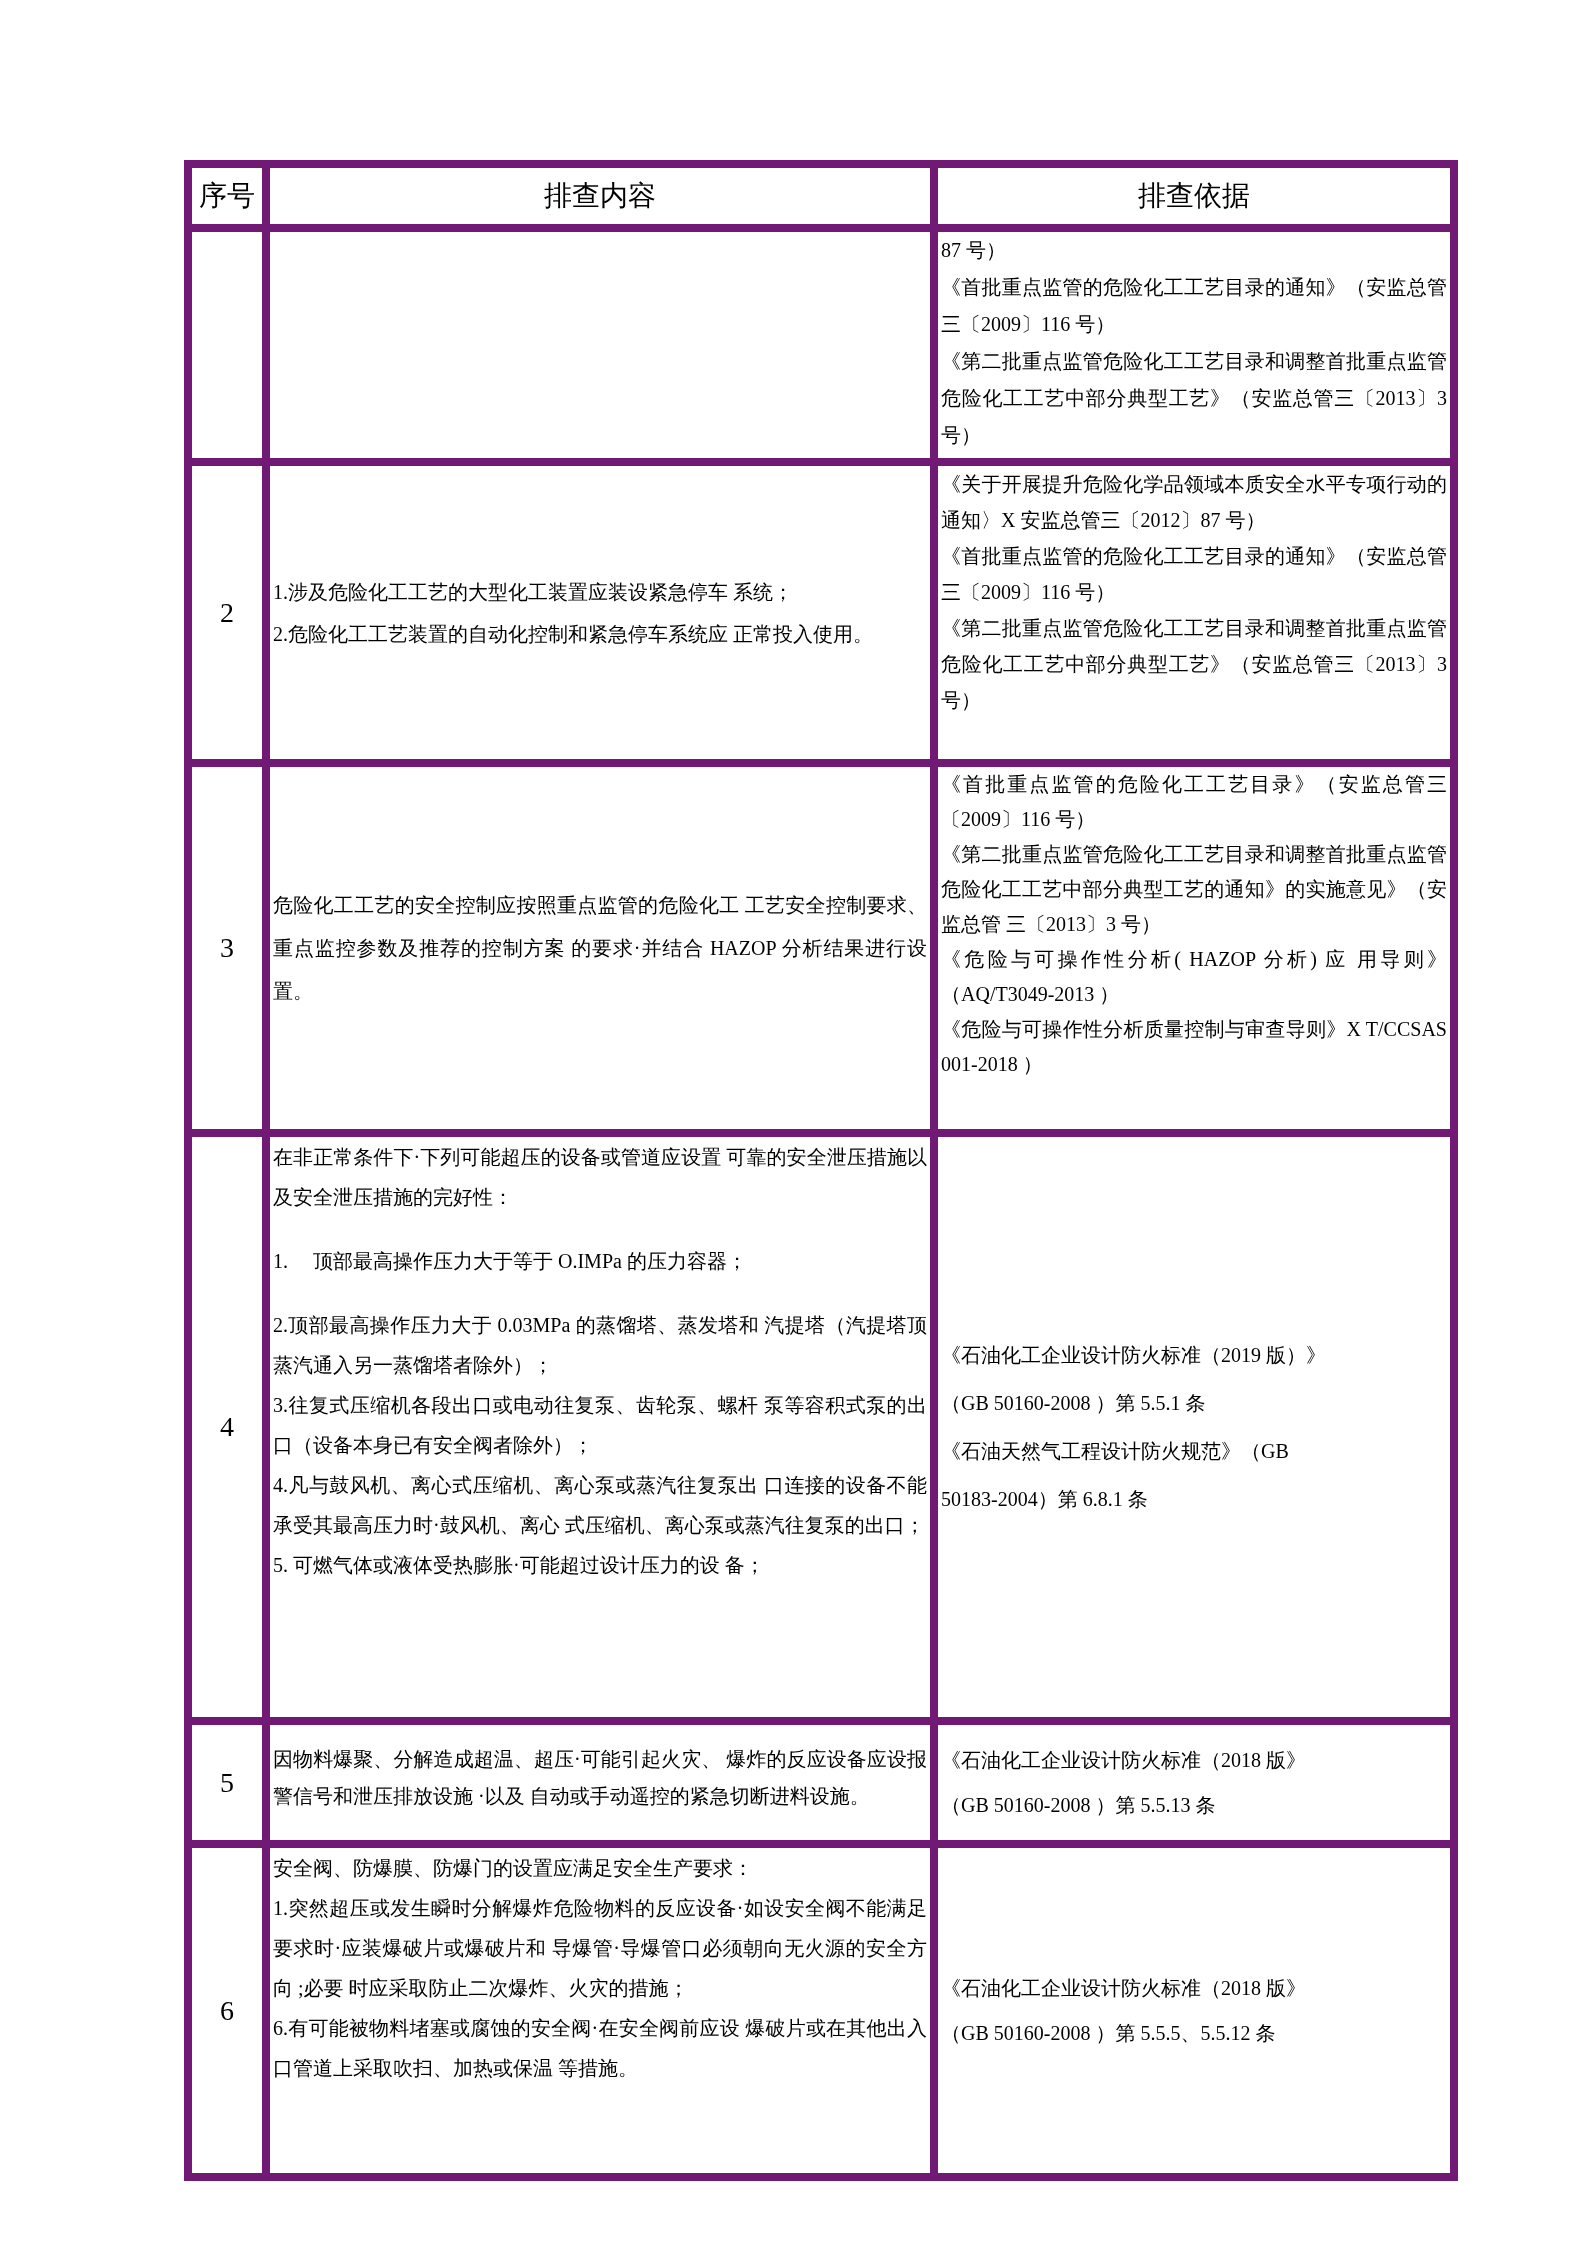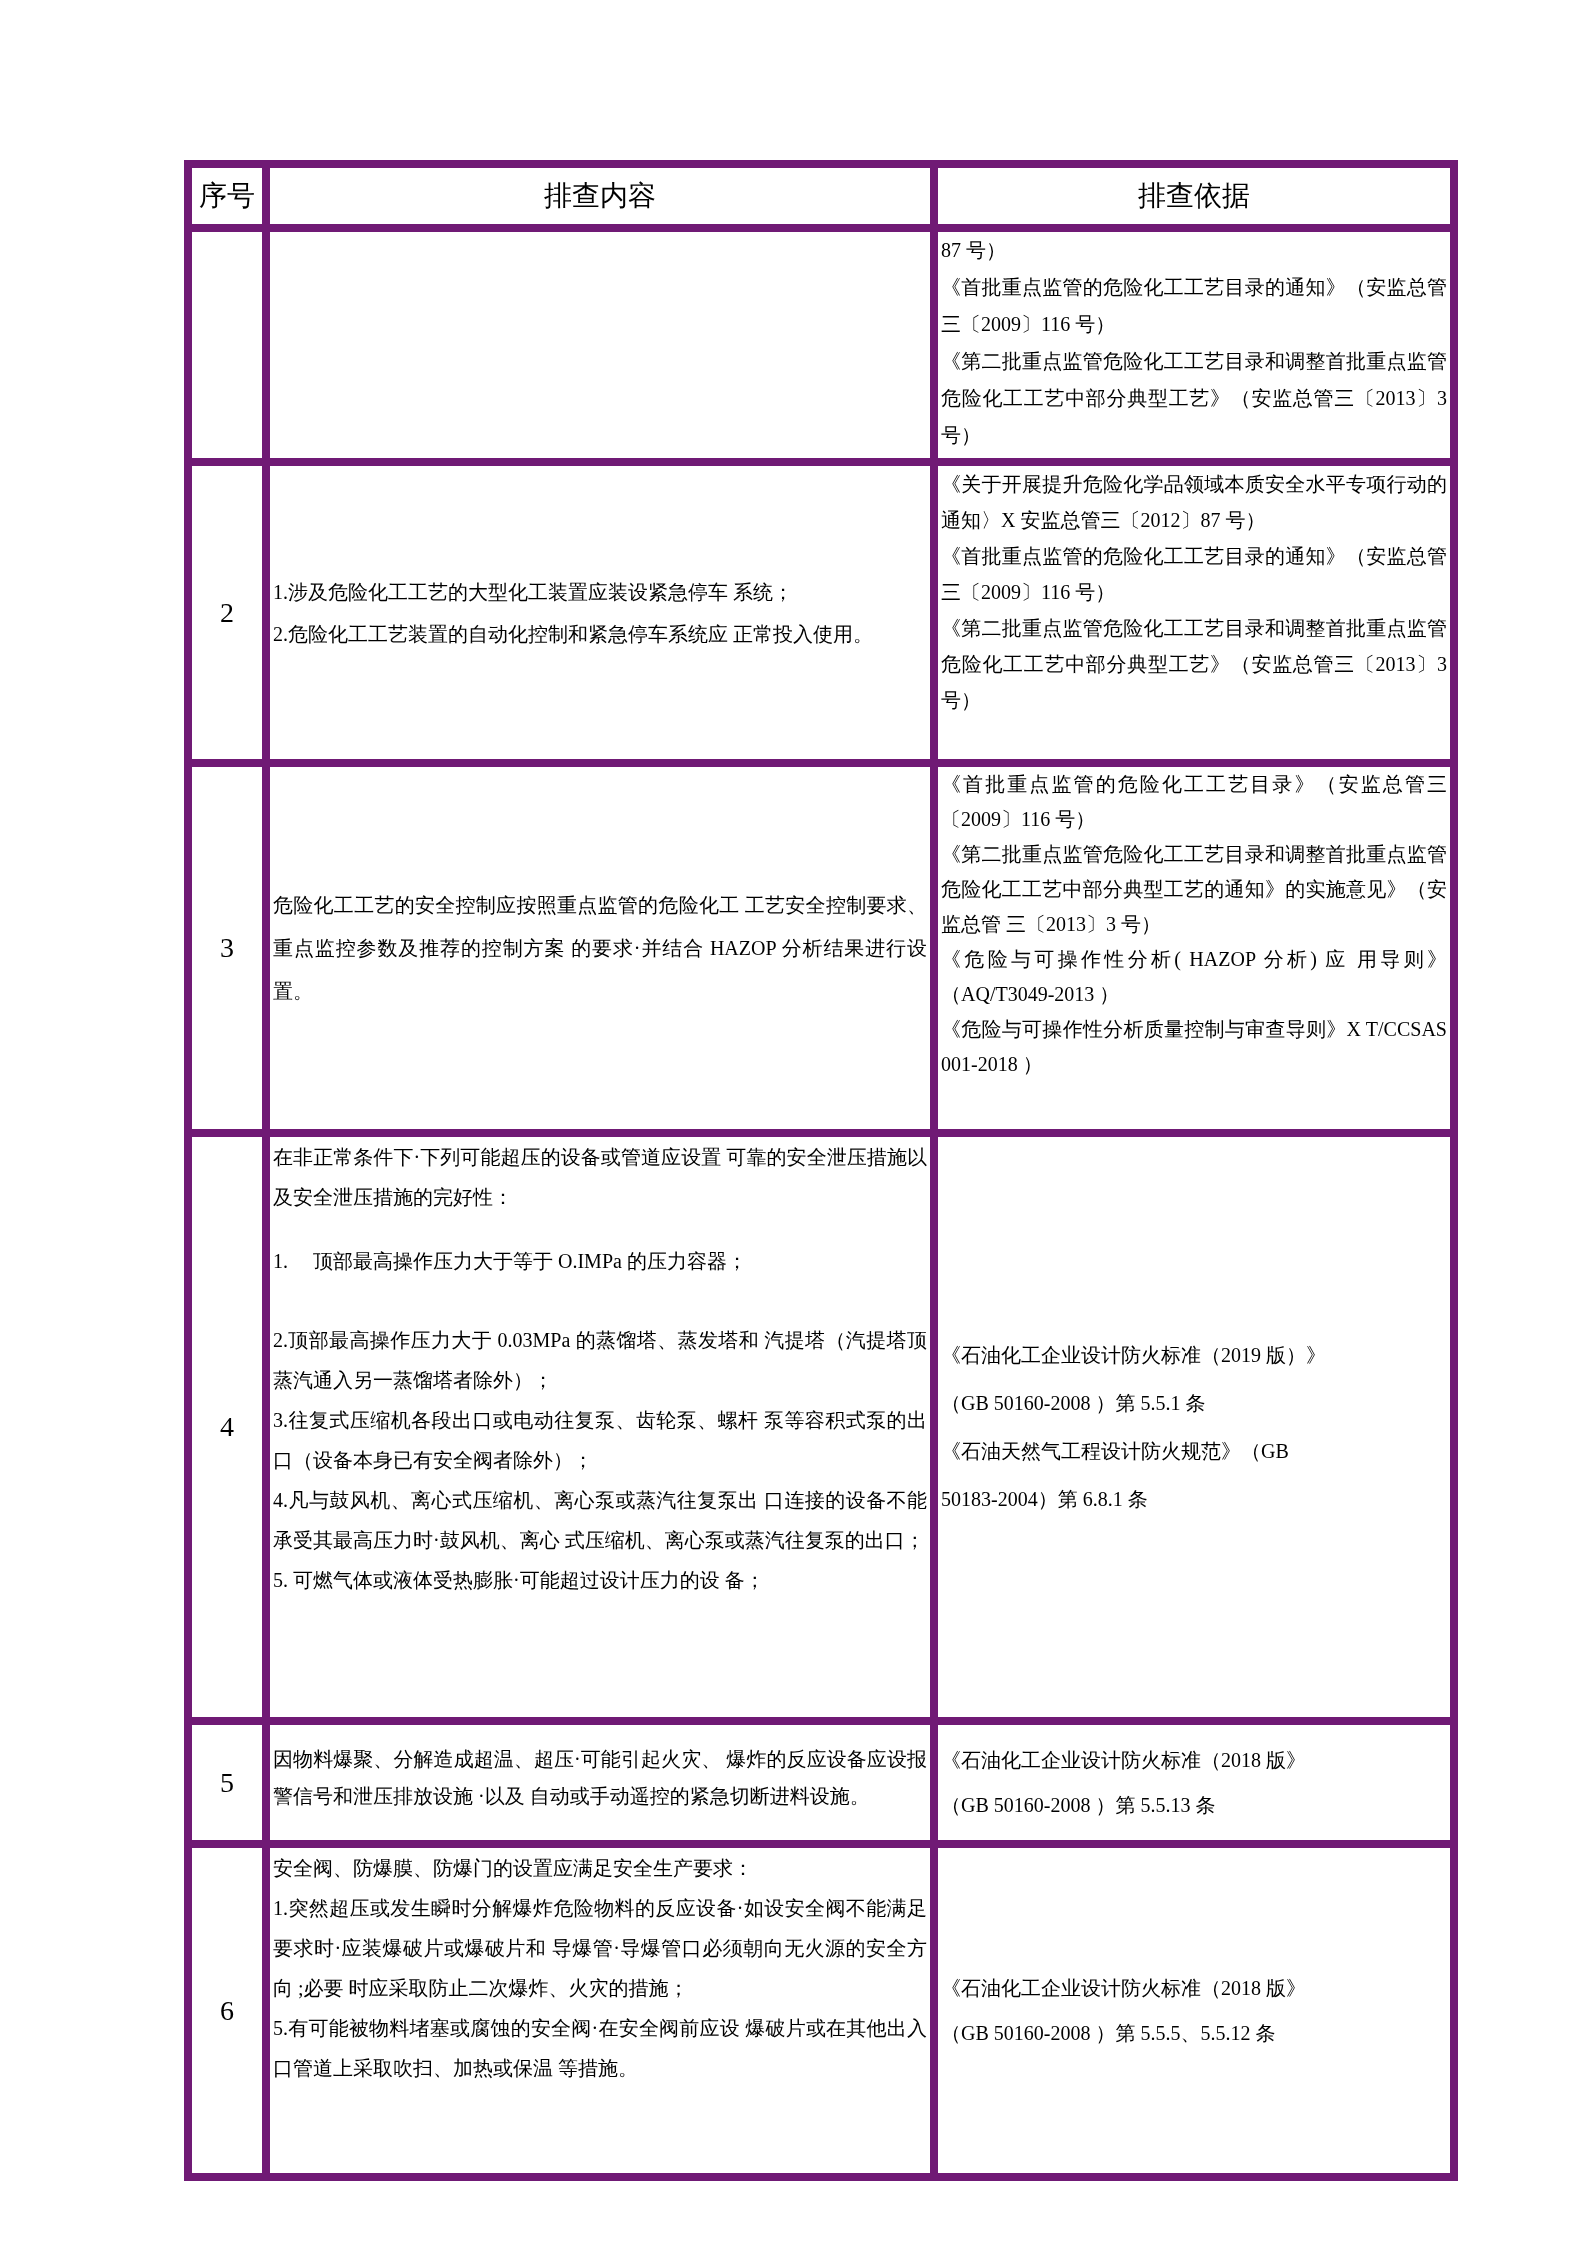--- a/index.html
+++ b/index.html
@@ -63,21 +63,21 @@
   tr.r6 td.basis p{line-height:45px;}
   tr.r2 td.content p{line-height:42px;}
   tr.r3 td.content p{line-height:43px;}
   tr.r4 td.content p{line-height:40px;}
   tr.r5 td.content p{line-height:37px;margin-top:16px;}
   tr.r6 td.content p{line-height:40px;}
 
   
   tr.r4 td.content .clip{height:576px;overflow:hidden;}
   tr.r4 td.content .clip p:nth-child(2){margin-top:24px;}
-  tr.r4 td.content .clip p:nth-child(3){margin-top:39px;}
+  tr.r4 td.content .clip p:nth-child(3){margin-top:24px;}
 </style>
 </head>
 <body>
 
 <table class="checklist">
   <colgroup>
     <col class="w-no">
       <col class="w-content">
       <col class="w-basis">
   </colgroup>
@@ -153,21 +153,21 @@
           <p>《石油化工企业设计防火标准（2018 版》</p>
           <p>（GB 50160-2008 ）第 5.5.13 条</p>
         </td>
   </tr>
 
   <tr class="r6">
     <td class="c-no">6</td>
     <td class="cell content v-top">
           <p>安全阀、防爆膜、防爆门的设置应满足安全生产要求：</p>
           <p>1.突然超压或发生瞬时分解爆炸危险物料的反应设备·如设安全阀不能满足要求时·应装爆破片或爆破片和 导爆管·导爆管口必须朝向无火源的安全方向 ;必要 时应采取防止二次爆炸、火灾的措施；</p>
-          <p>5.有可能被物料堵塞或腐蚀的安全阀·在安全阀前应设 爆破片或在其他出入口管道上采取吹扫、加热或保温 等措施。</p>
+          <p>6.有可能被物料堵塞或腐蚀的安全阀·在安全阀前应设 爆破片或在其他出入口管道上采取吹扫、加热或保温 等措施。</p>
         </td>
     <td class="cell basis v-mid">
           <p>《石油化工企业设计防火标准（2018 版》</p>
           <p>（GB 50160-2008 ）第 5.5.5、5.5.12 条</p>
         </td>
   </tr>
 </tbody>
   </table>
 
 </body></html>

